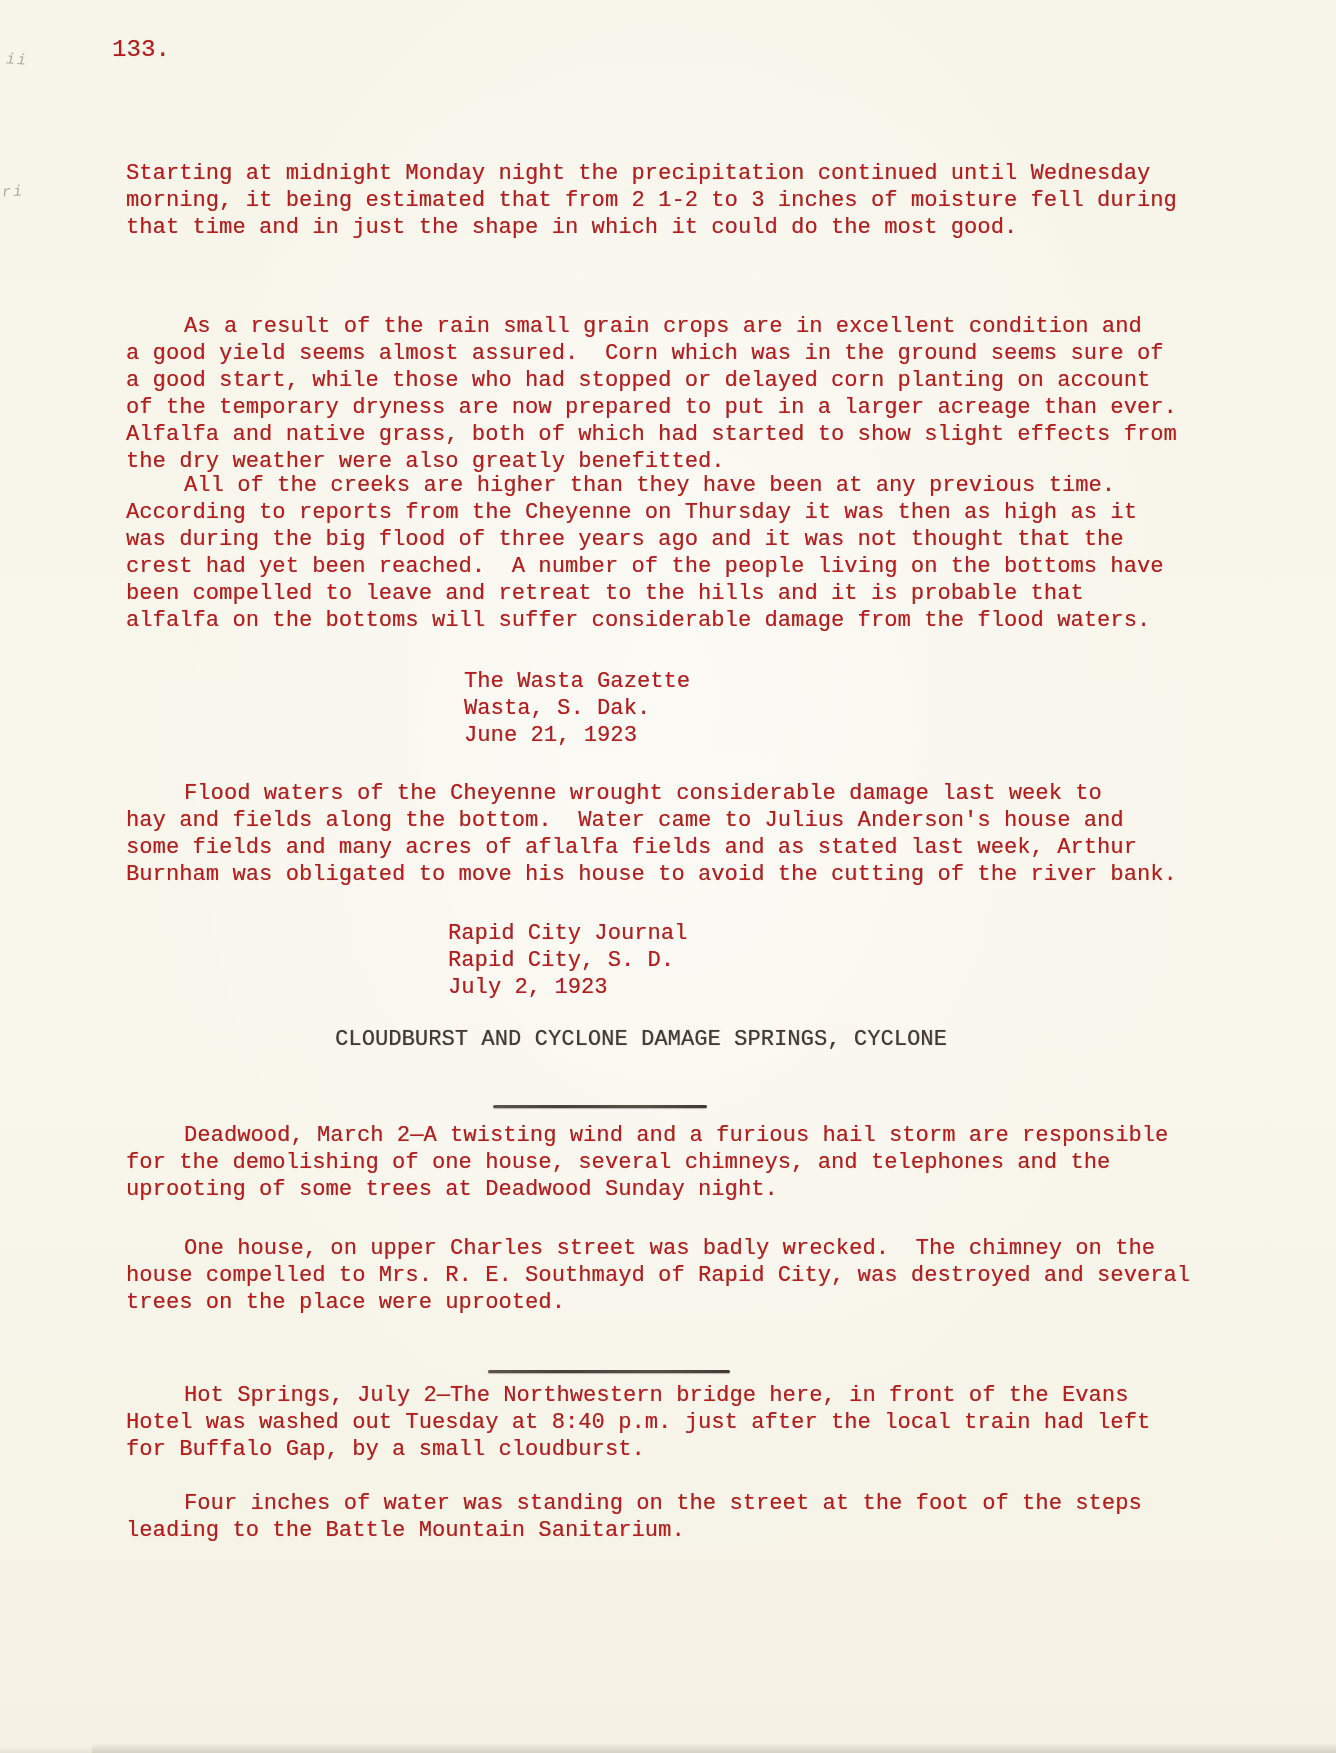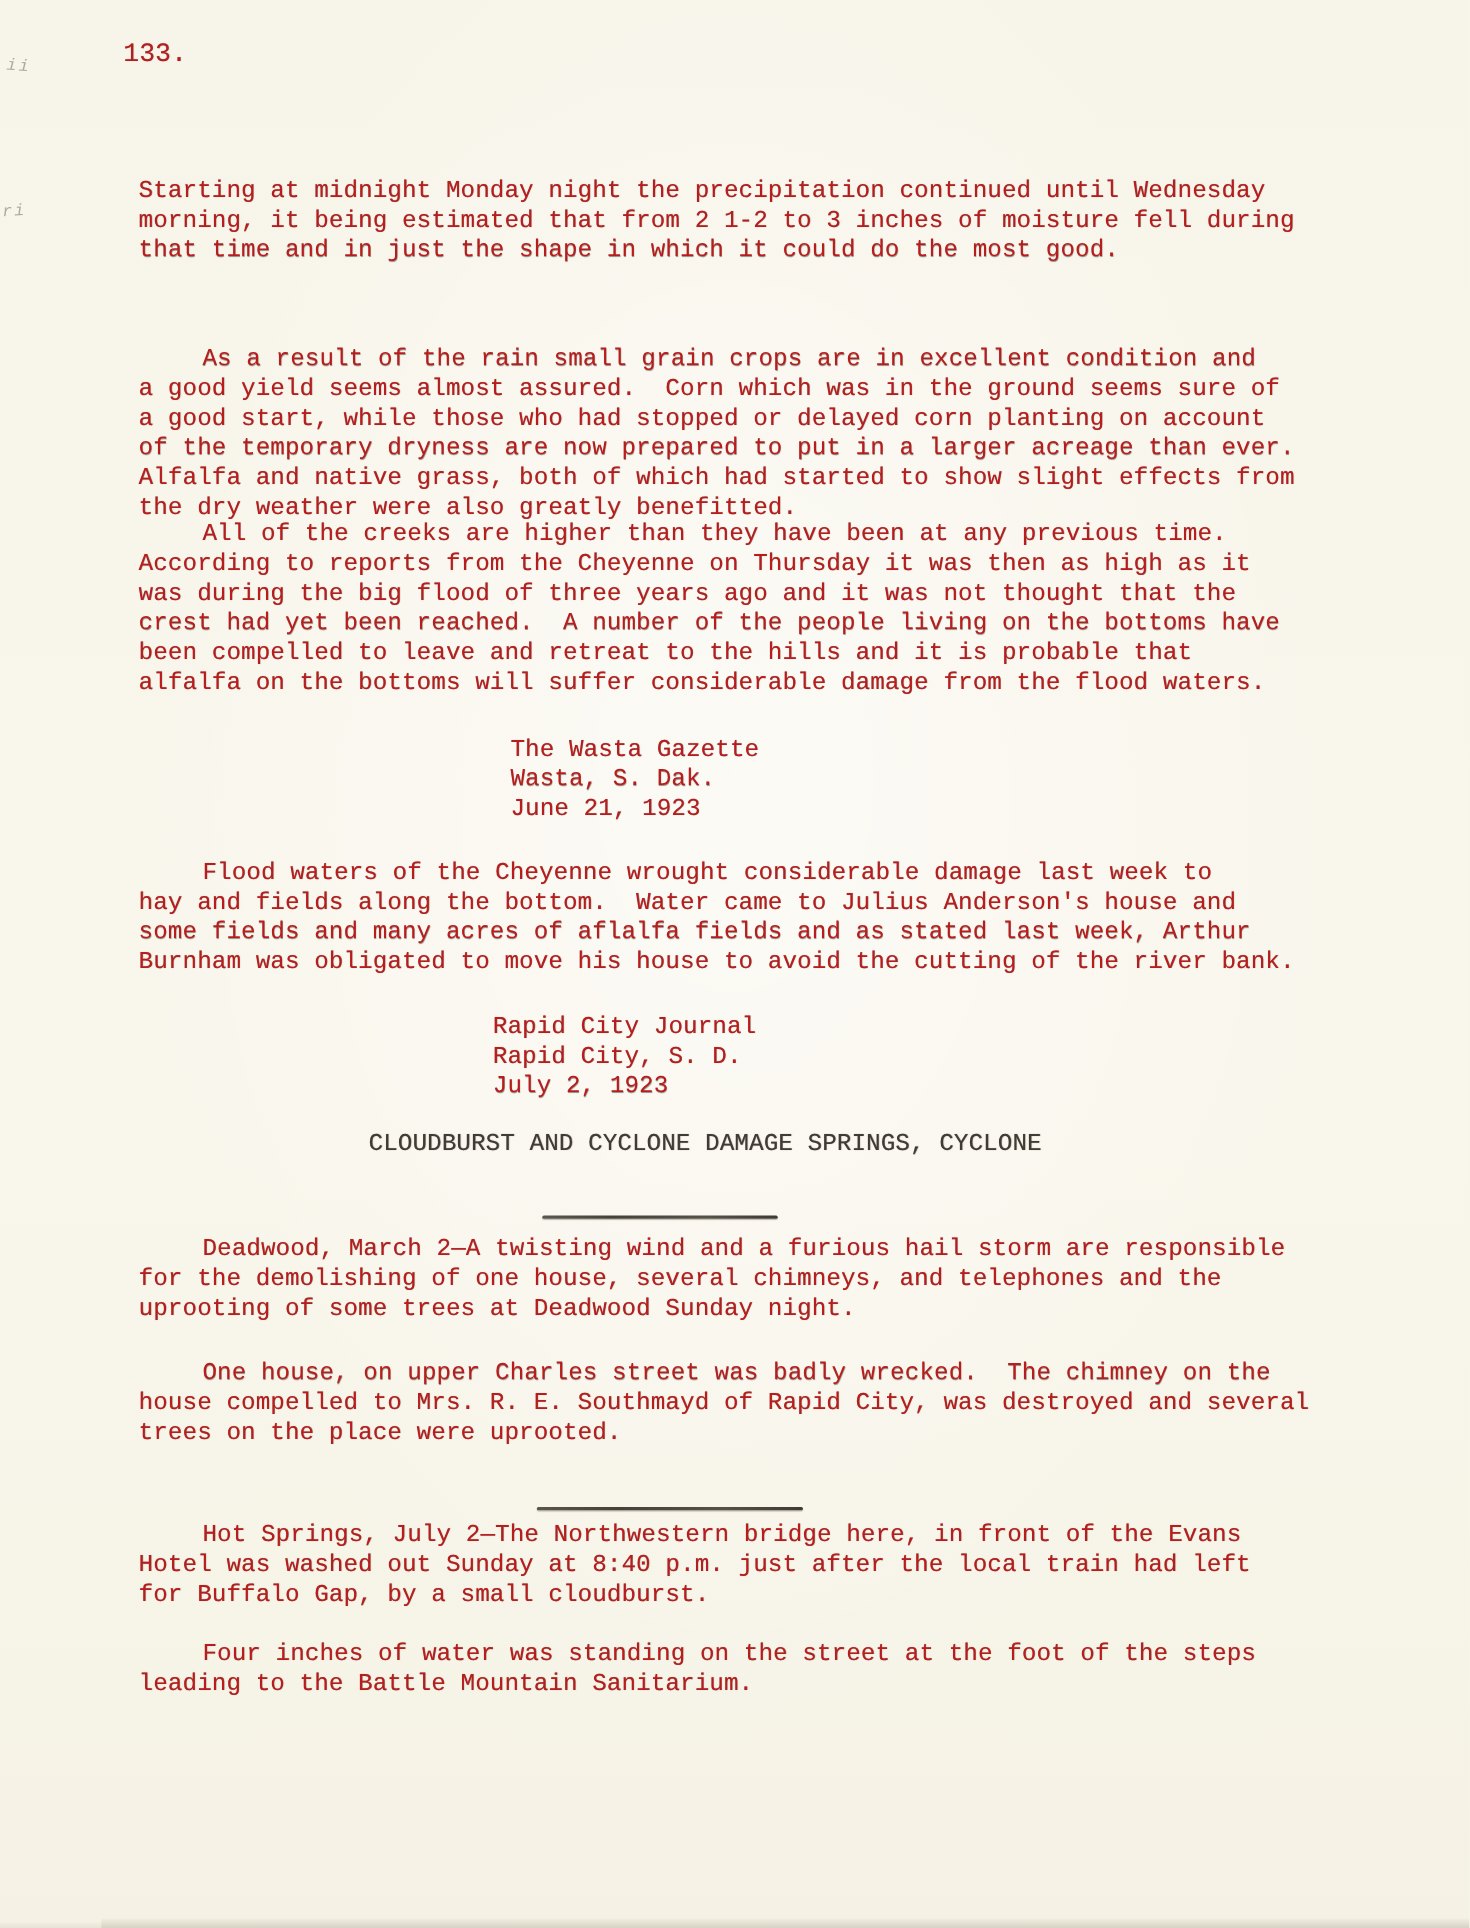--- a/index.html
+++ b/index.html
@@ -144,20 +144,20 @@
 for the demolishing of one house, several chimneys, and telephones and the
 uprooting of some trees at Deadwood Sunday night.</div>
 
 <div class="typed body-block indented p6">One house, on upper Charles street was badly wrecked.  The chimney on the
 house compelled to Mrs. R. E. Southmayd of Rapid City, was destroyed and several
 trees on the place were uprooted.</div>
 
 <div class="rule rule2"></div>
 
 <div class="typed body-block indented p7">Hot Springs, July 2—The Northwestern bridge here, in front of the Evans
-Hotel was washed out Sunday at 8:40 p.m. just after the local train had left
+Hotel was washed out Tuesday at 8:40 p.m. just after the local train had left
 for Buffalo Gap, by a small cloudburst.</div>
 
 <div class="typed body-block indented p8">Four inches of water was standing on the street at the foot of the steps
 leading to the Battle Mountain Sanitarium.</div>
 
 <div class="scan-edge-bottom"></div>
 <div class="scan-edge-bottom-left"></div>
 
 </body></html>

